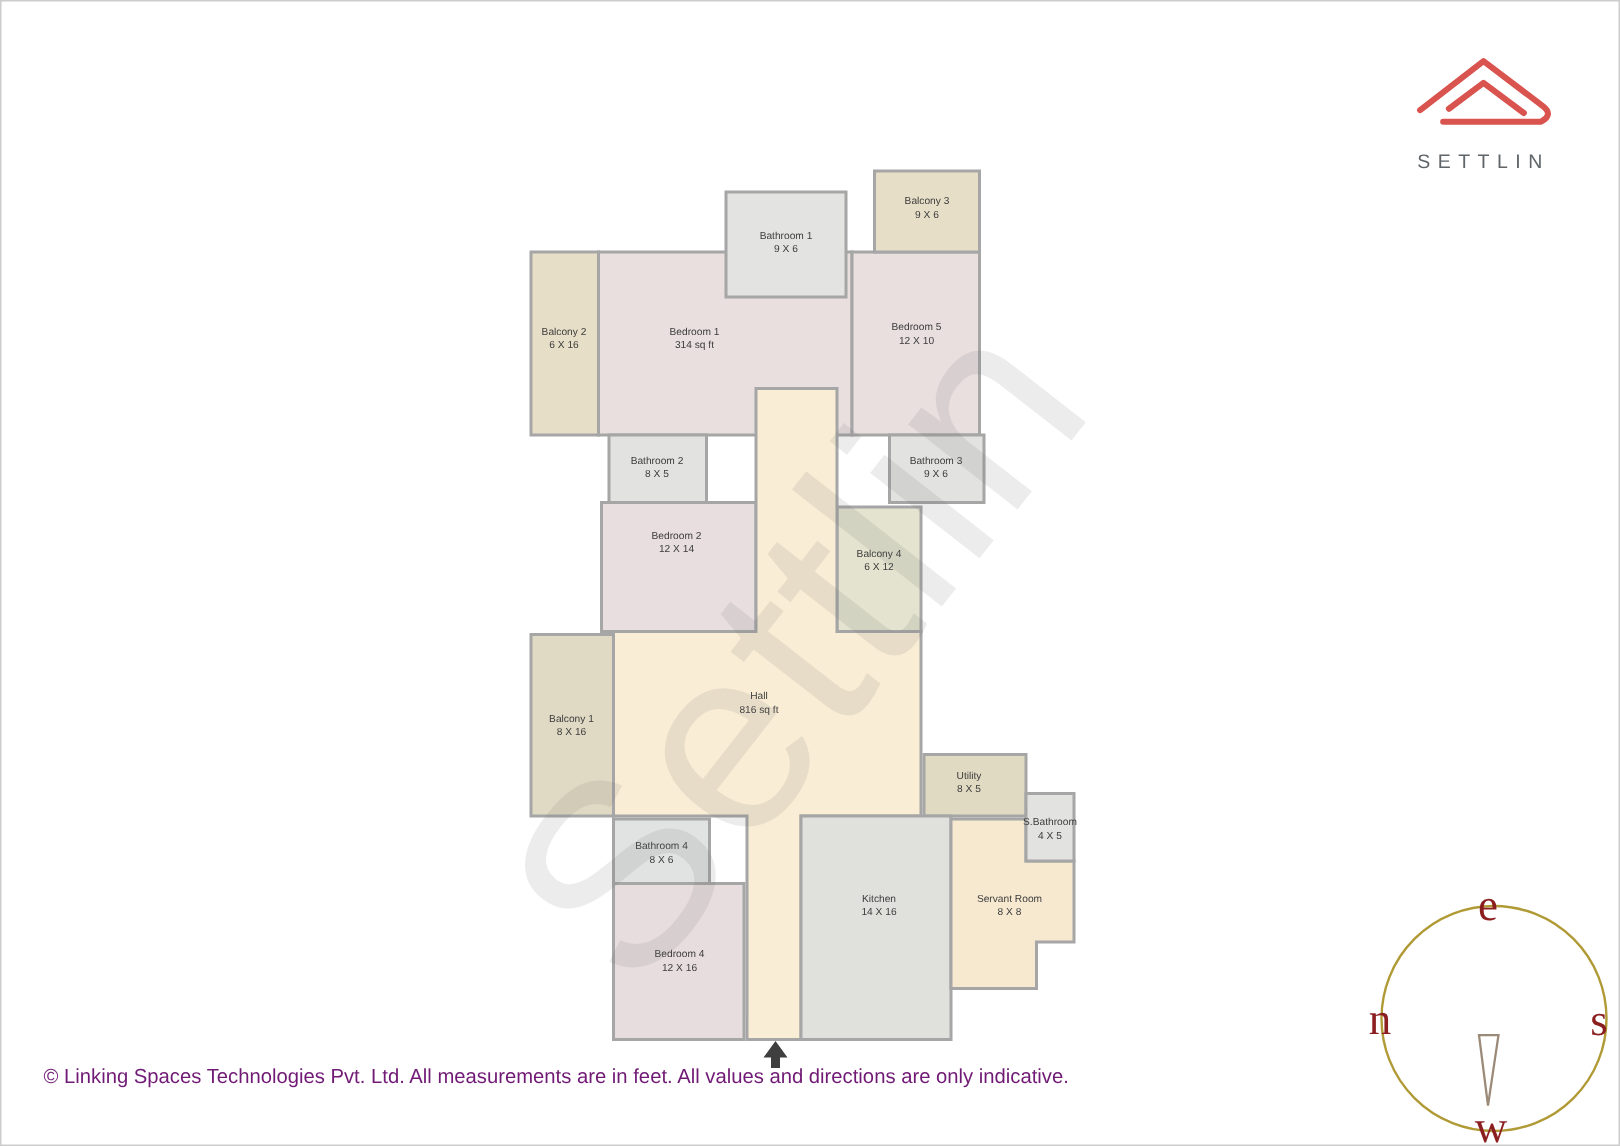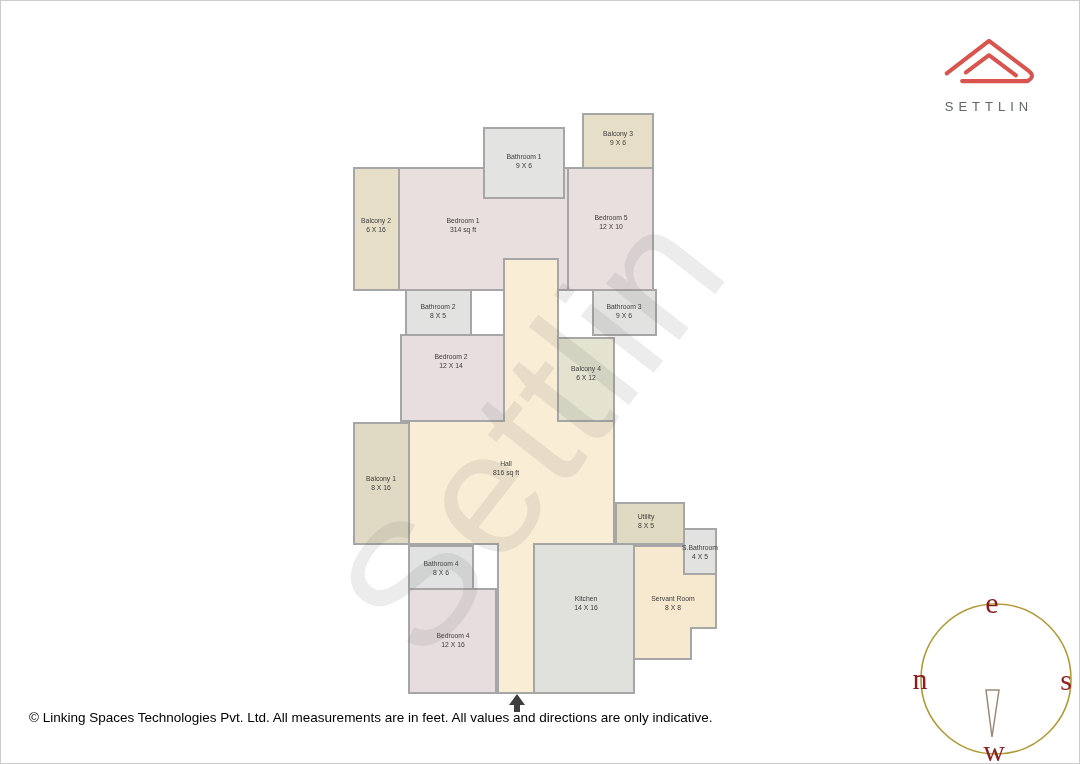--- a/index.html
+++ b/index.html
@@ -19,21 +19,21 @@
   #watermark span{
     font-size:175px;font-weight:500;color:rgba(110,110,110,0.13);
     transform:rotate(-52deg);white-space:nowrap;letter-spacing:2px;
   }
   #logo{position:absolute;left:936px;top:28px;width:104px;text-align:center;}
   #logo-text{
     margin-top:4px;font-size:13px;letter-spacing:5px;color:#5f6569;
     font-weight:500;
   }
   #footer-text{
-    position:absolute;left:28px;top:709px;font-size:13.5px;color:#000000;
+    position:absolute;left:28px;top:709px;font-size:13.5px;color:#701a75;
   }
   #compass{position:absolute;left:903px;top:583px;}
   .compass-letter{font-family:"Liberation Serif", serif;font-size:30px;}
 </style>
 </head>
 <body>
 
 <div id="canvas">
 
   <svg id="plan-svg" viewBox="0 0 1080 764">

